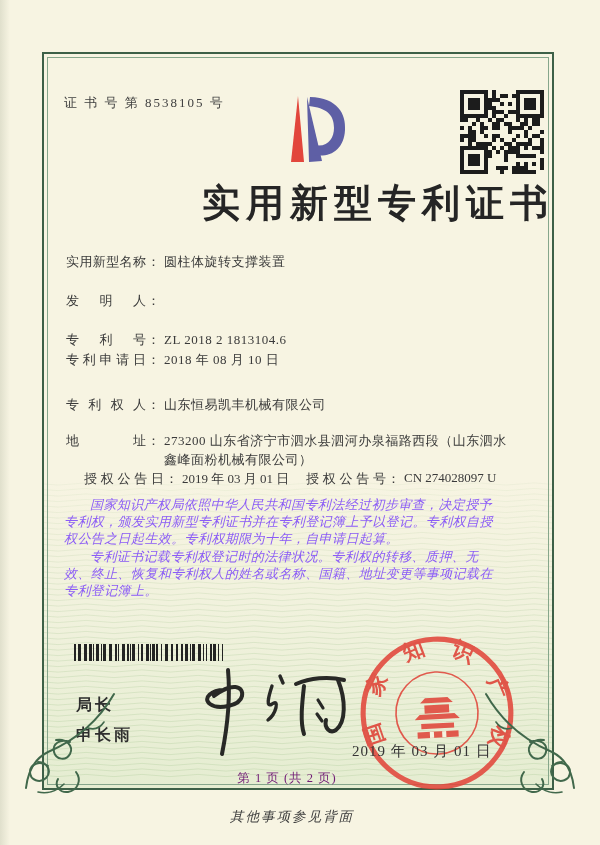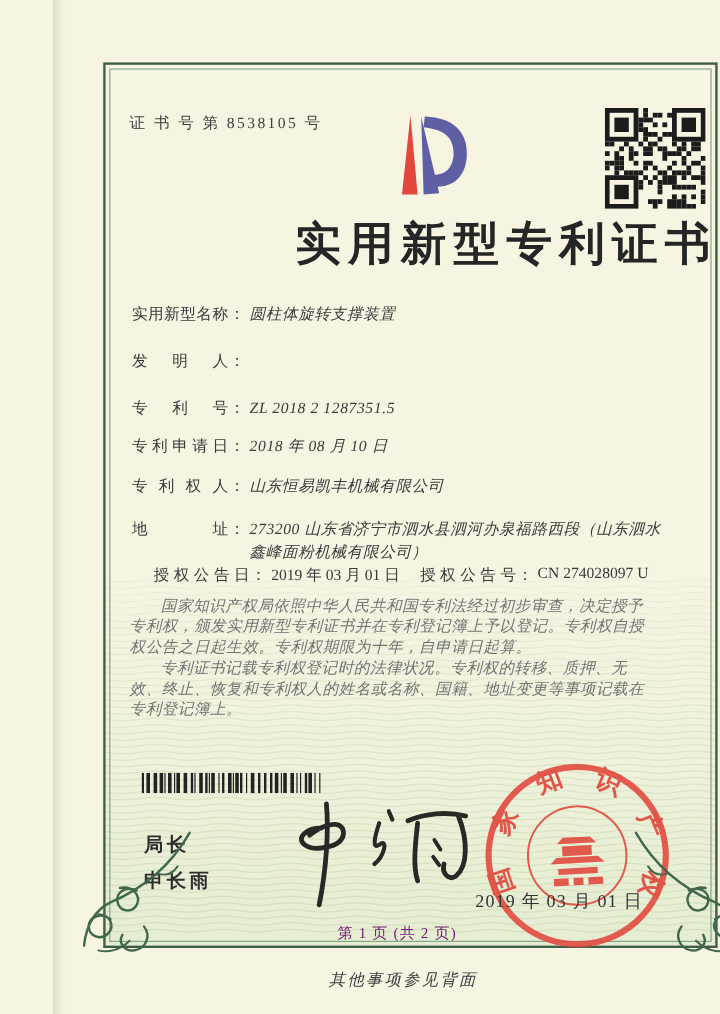--- a/index.html
+++ b/index.html
@@ -3,21 +3,21 @@
 <meta charset="utf-8">
 <style>
   html,body{margin:0;padding:0;}
   body{
     width:600px;height:845px;
     background:#f7f4e2;
     font-family:"Liberation Serif", serif;
     position:relative;overflow:hidden;
     color:#3a3a3a;
   }
-  .paper{position:absolute;inset:0;margin-left:44px;}
+  .paper{position:absolute;inset:0;}
   .paper::before{ 
     content:"";position:absolute;inset:0;
     background:linear-gradient(90deg, rgba(120,130,105,.18) 0, rgba(120,130,105,0) 10px);
     pointer-events:none;
   }
   .frame{
     position:absolute;left:42px;top:52px;width:512px;height:738px;
     border:2px solid #3d6047;box-sizing:border-box;
   }
   .frame-inner{
@@ -37,29 +37,29 @@
   .qr{position:absolute;left:460px;top:90px;width:84px;height:84px;}
   .title{
     position:absolute;left:42px;top:178px;width:512px;
     text-align:right;font-size:38px;font-weight:600;color:#252525;
     letter-spacing:6px;
   }
   .fields{position:absolute;left:66px;top:248px;width:450px;font-size:13px;color:#3a3a3a;}
   .row{position:absolute;left:0;display:flex;align-items:flex-start;line-height:19px;}
   .lbl{display:inline-block;width:80px;text-align:justify;text-align-last:justify;white-space:nowrap;overflow:hidden;}
   .colon{margin:0 4px 0 1px;}
-  .val{width:352px;letter-spacing:.5px;font-style:italic;}
-  .row.r0{top:4px}.row.r1{top:43px}.row.r2{top:82px}.row.r3{top:114px}.row.r4{top:147px}
+  .val{width:352px;letter-spacing:.5px;}
+  .row.r0{top:4px}.row.r1{top:43px}.row.r2{top:82px}.row.r3{top:102px}.row.r4{top:147px}
   .row.r5{top:183px}
   .grant{position:absolute;left:18px;top:222px;display:flex;}
   .grant .cell2{position:absolute;left:222px;top:0;display:flex;white-space:nowrap;}
   .grant .cell1{display:flex;white-space:nowrap;}
   .paras{
     position:absolute;left:64px;top:496px;width:430px;
-    font-size:13px;line-height:17.2px;font-style:italic;color:#737373;
+    font-size:13px;line-height:17.2px;font-style:italic;color:#8b5cf6;
     letter-spacing:.4px;
   }
   .paras p{margin:0;text-indent:2em;}
   .barcode{position:absolute;left:74px;top:644px;}
   .director{
     position:absolute;left:76px;top:690px;
     font-family:"Liberation Sans", sans-serif;font-weight:600;
     font-size:16px;color:#2e2e2e;letter-spacing:3px;line-height:30px;
   }
   .signature{position:absolute;left:188px;top:658px;}
@@ -328,21 +328,21 @@
         <span class="colon">：</span>
       <span class="val">圆柱体旋转支撑装置</span>
     </div>
     <div class="row r1">
       <span class="lbl">发明人</span>
         <span class="colon">：</span>
     </div>
     <div class="row r2">
       <span class="lbl">专利号</span>
         <span class="colon">：</span>
-      <span class="val">ZL 2018 2 1287351.5</span>
+      <span class="val">ZL 2018 2 1813104.6</span>
     </div>
     <div class="row r3">
       <span class="lbl">专利申请日</span>
         <span class="colon">：</span>
       <span class="val">2018 年 08 月 10 日</span>
     </div>
     <div class="row r4">
       <span class="lbl">专利权人</span>
         <span class="colon">：</span>
       <span class="val">山东恒易凯丰机械有限公司</span>

